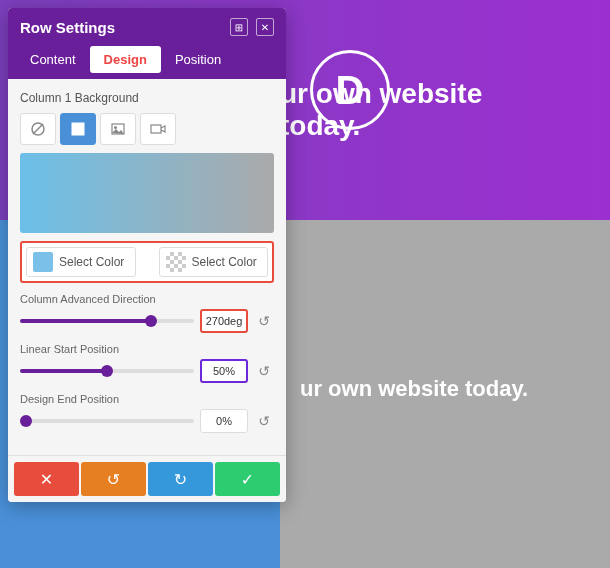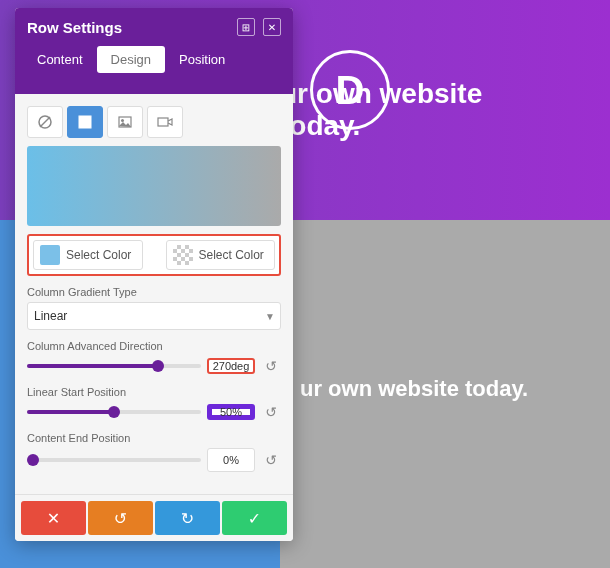--- a/index.html
+++ b/index.html
@@ -86,21 +86,21 @@
       color: white;
       font-size: 22px;
       font-weight: bold;
       margin-bottom: 10px;
     }
 
     
     .panel {
       position: absolute;
       top: 8px;
-      left: 15px;
+      left: 8px;
       width: 278px;
       background: #fff;
       border-radius: 4px;
       box-shadow: 0 4px 20px rgba(0,0,0,0.3);
       z-index: 10;
       overflow: hidden;
     }
 
     .panel-header {
       background: #6a1f9a;
@@ -131,35 +131,35 @@
       justify-content: center;
       cursor: pointer;
       color: white;
       font-size: 10px;
     }
 
     
     .tabs {
       display: flex;
       background: #6a1f9a;
-      padding: 0 8px 21px;
+      padding: 0 8px 6px;
     }
 
     .tab {
       padding: 6px 14px;
       border-radius: 3px;
       cursor: pointer;
       color: white;
       font-size: 13px;
     }
 
     .tab.active {
       background: white;
-      color: #737373;
-      font-weight: 400;
+      color: #ef4444;
+      font-weight: 700;
     }
 
     
     .panel-body {
       padding: 12px;
       background: #f5f5f5;
     }
 
     .section-label {
       font-size: 12px;
@@ -309,21 +309,21 @@
       width: 12px;
       height: 12px;
       background: #6a1f9a;
       border-radius: 50%;
       position: absolute;
       top: -4px;
     }
 
     .slider-value-box {
       width: 48px;
-      height: 16px;
+      height: 24px;
       border: 2px solid #e74c3c;
       border-radius: 3px;
       display: flex;
       align-items: center;
       justify-content: center;
       font-size: 11px;
       color: #333;
       background: white;
     }
 
@@ -398,20 +398,21 @@
   </div>
 
   <div class="tabs">
     <div class="tab">Content</div>
     <div class="tab active">Design</div>
     <div class="tab">Position</div>
   </div>
 
   <div class="panel-body">
 
+    <div class="section-label">Column 1 Background</div>
 
     <div class="bg-type-row">
       <div class="bg-type-btn">
         <svg width="16" height="16" viewBox="0 0 16 16">
             <circle cx="8" cy="8" r="6" fill="none" stroke="#888" stroke-width="1.5"></circle>
             <line x1="3" y1="13" x2="13" y2="3" stroke="#888" stroke-width="1.5"></line>
           </svg>
       </div>
       <div class="bg-type-btn active">
         <svg width="16" height="16" viewBox="0 0 16 16">
@@ -440,57 +441,47 @@
       <div class="color-select-btn">
         <div class="color-swatch color-swatch-blue"></div>
         <span>Select Color</span>
       </div>
       <div class="color-select-btn">
         <div class="color-swatch color-swatch-check"></div>
         <span>Select Color</span>
       </div>
     </div>
 
-    <div class="form-row">
-      <div class="form-label">Column Gradient Type</div>
-      <div class="select-wrapper">
-        <select class="form-select">
-          <option>Linear</option>
-          <option>Radial</option>
-        </select>
-        <span class="select-arrow">▼</span>
-      </div>
-    </div>
 
     <div class="slider-section">
       <div class="form-label">Column Advanced Direction</div>
       <div class="slider-row">
         <div class="slider-track">
           <div class="slider-fill" style="width:75%"></div>
           <div class="slider-thumb" style="left:calc(75% - 6px)"></div>
         </div>
         <div class="slider-value-box">270deg</div>
         <div class="slider-reset">↺</div>
       </div>
     </div>
 
     <div class="slider-section">
       <div class="form-label">Linear Start Position</div>
       <div class="slider-row">
         <div class="slider-track">
           <div class="slider-fill" style="width:50%"></div>
           <div class="slider-thumb" style="left:calc(50% - 6px)"></div>
         </div>
-        <div style="width:48px;height:16px;border:5px solid #6d28d9;border-radius:3px;display:flex;align-items:center;justify-content:center;font-size:11px;color:#333;background:white;">50%</div>
+        <div style="width:48px;height:24px;border:2px solid #6d28d9;border-radius:3px;display:flex;align-items:center;justify-content:center;font-size:11px;color:#333;background:white;">50%</div>
         <div class="slider-reset">↺</div>
       </div>
     </div>
 
     <div class="slider-section">
-      <div class="form-label">Content End Position</div>
+      <div class="form-label">Design End Position</div>
       <div class="slider-row">
         <div class="slider-track">
           <div class="slider-fill" style="width:0%"></div>
           <div class="slider-thumb" style="left:0px"></div>
         </div>
         <div style="width:48px;height:24px;border:1px solid #ddd;border-radius:3px;display:flex;align-items:center;justify-content:center;font-size:11px;color:#333;background:white;">0%</div>
         <div class="slider-reset">↺</div>
       </div>
     </div>
 

